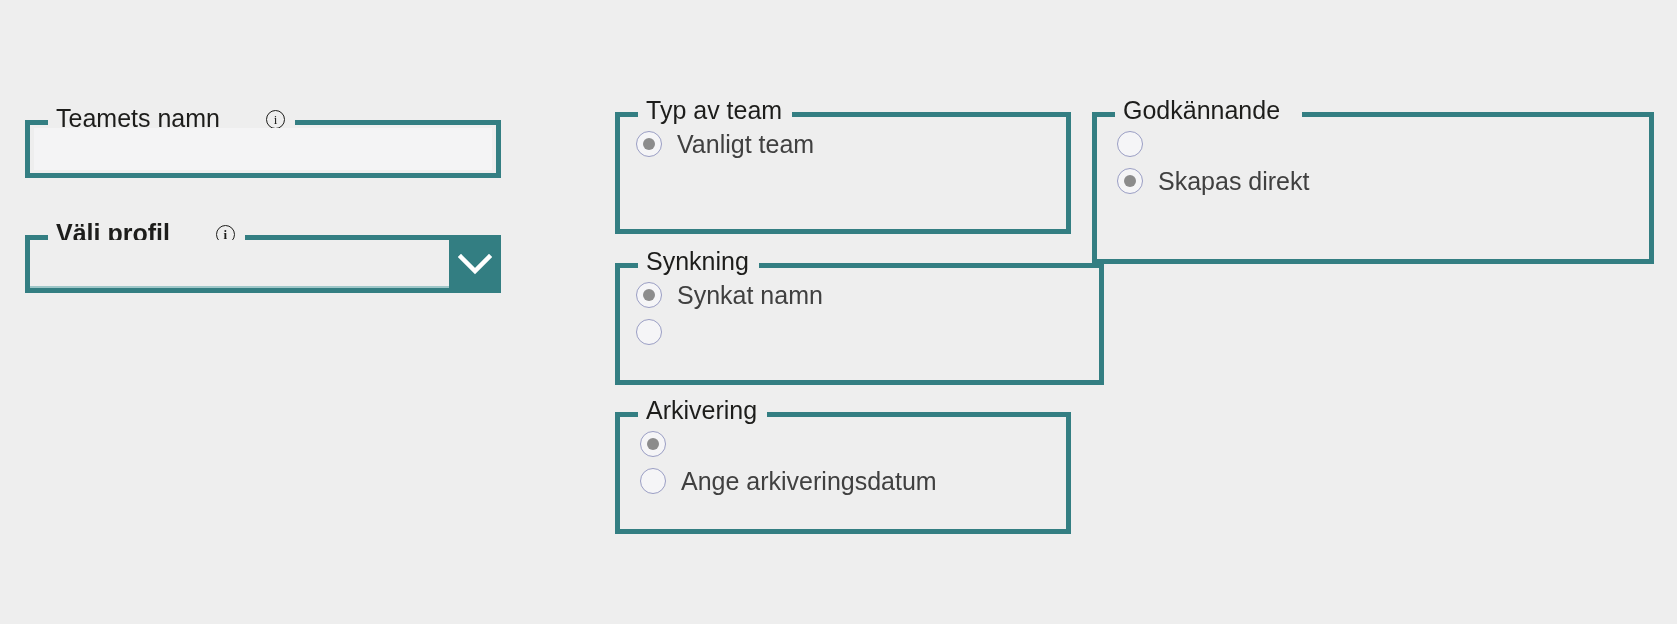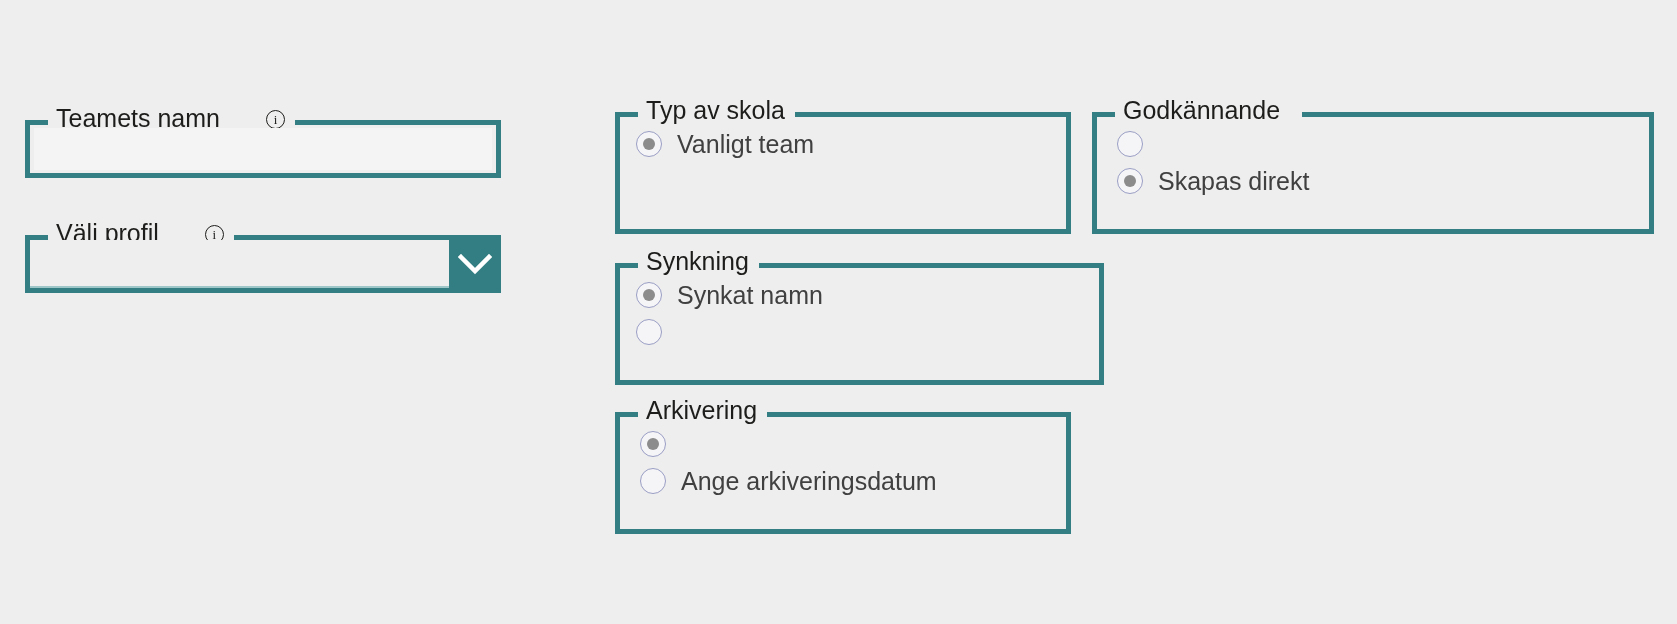--- a/index.html
+++ b/index.html
@@ -128,38 +128,38 @@
 <div id="root">
 
   <fieldset class="fs" style="left:25px; top:120px; width:476px; height:58px;">
     <div class="legend">
       <span>Teamets namn</span>
       <span class="info-icon"></span>
     </div>
     <input class="text-field" type="text" placeholder="" style="">
   </fieldset>
 
-  <fieldset class="fs" style="left:25px; top:235px; width:476px; height:58px;">
+  <fieldset class="fs" style="left:25px; top:235px; width:476px; height:58px;font-weight:bold;">
     <div class="legend">
       <span>Välj profil</span>
       <span class="info-icon"></span>
     </div>
     <div class="select-body">
       <span></span>
     </div>
     <div class="select-arrow">
       <svg width="34" height="22" viewBox="0 0 34 22">
         <polyline points="3,4 17,18 31,4" fill="none" stroke="#ffffff" stroke-width="4.5" stroke-linecap="square" stroke-linejoin="miter"></polyline>
       </svg>
     </div>
   </fieldset>
 
   <fieldset class="fs" style="left:615px; top:112px; width:456px; height:122px;">
     <div class="legend">
-      <span>Typ av skola</span>
+      <span>Typ av team</span>
     </div>
     <div class="radio-list">
       <label class="radio-row">
         <span class="radio checked"></span>
         <span class="radio-label">Vanligt team</span>
       </label>
     </div>
   </fieldset>
 
   <fieldset class="fs" style="left:615px; top:263px; width:489px; height:122px;">
@@ -185,21 +185,21 @@
       <label class="radio-row">
         <span class="radio checked"></span>
       </label>
       <label class="radio-row">
         <span class="radio"></span>
         <span class="radio-label">Ange arkiveringsdatum</span>
       </label>
     </div>
   </fieldset>
 
-  <fieldset class="fs" style="left:1092px; top:112px; width:562px; height:122px;">
+  <fieldset class="fs" style="left:1092px; top:112px; width:562px; height:152px;">
     <div class="legend wide">
       <span>Godkännande</span>
     </div>
     <div class="radio-list" style="left:20px;">
       <label class="radio-row">
         <span class="radio"></span>
       </label>
       <label class="radio-row">
         <span class="radio checked"></span>
         <span class="radio-label">Skapas direkt</span>

